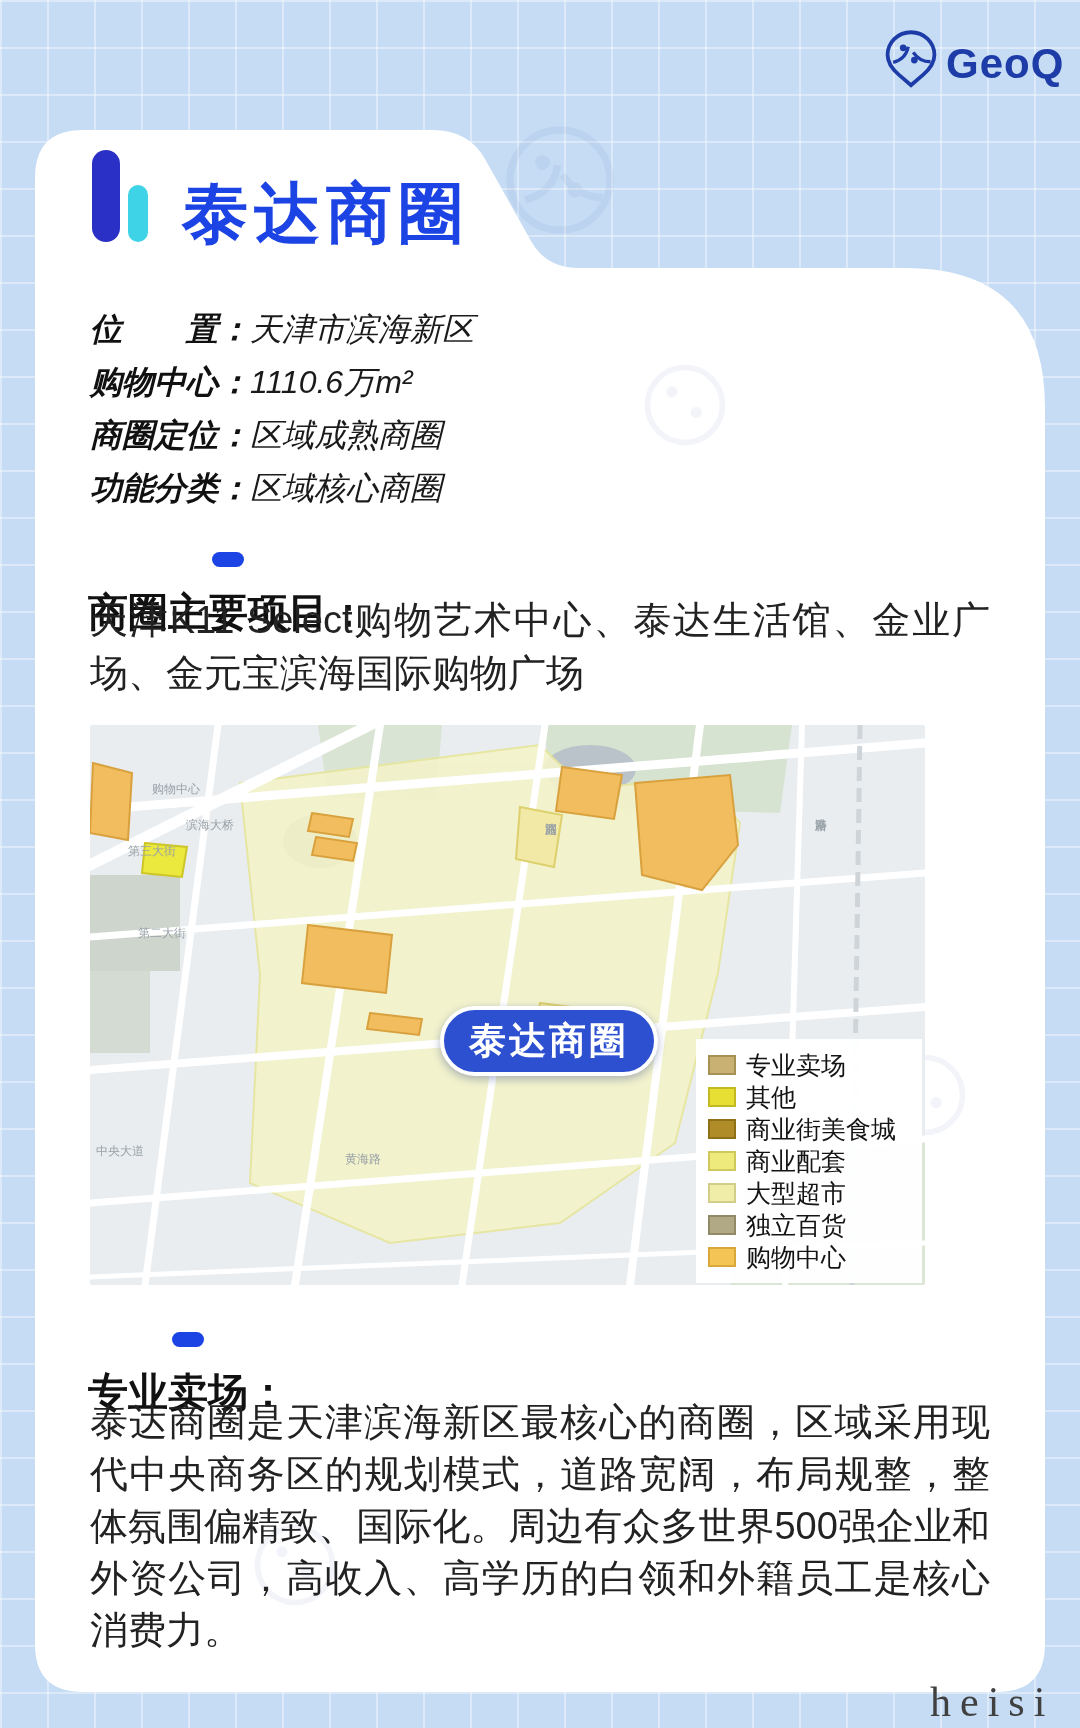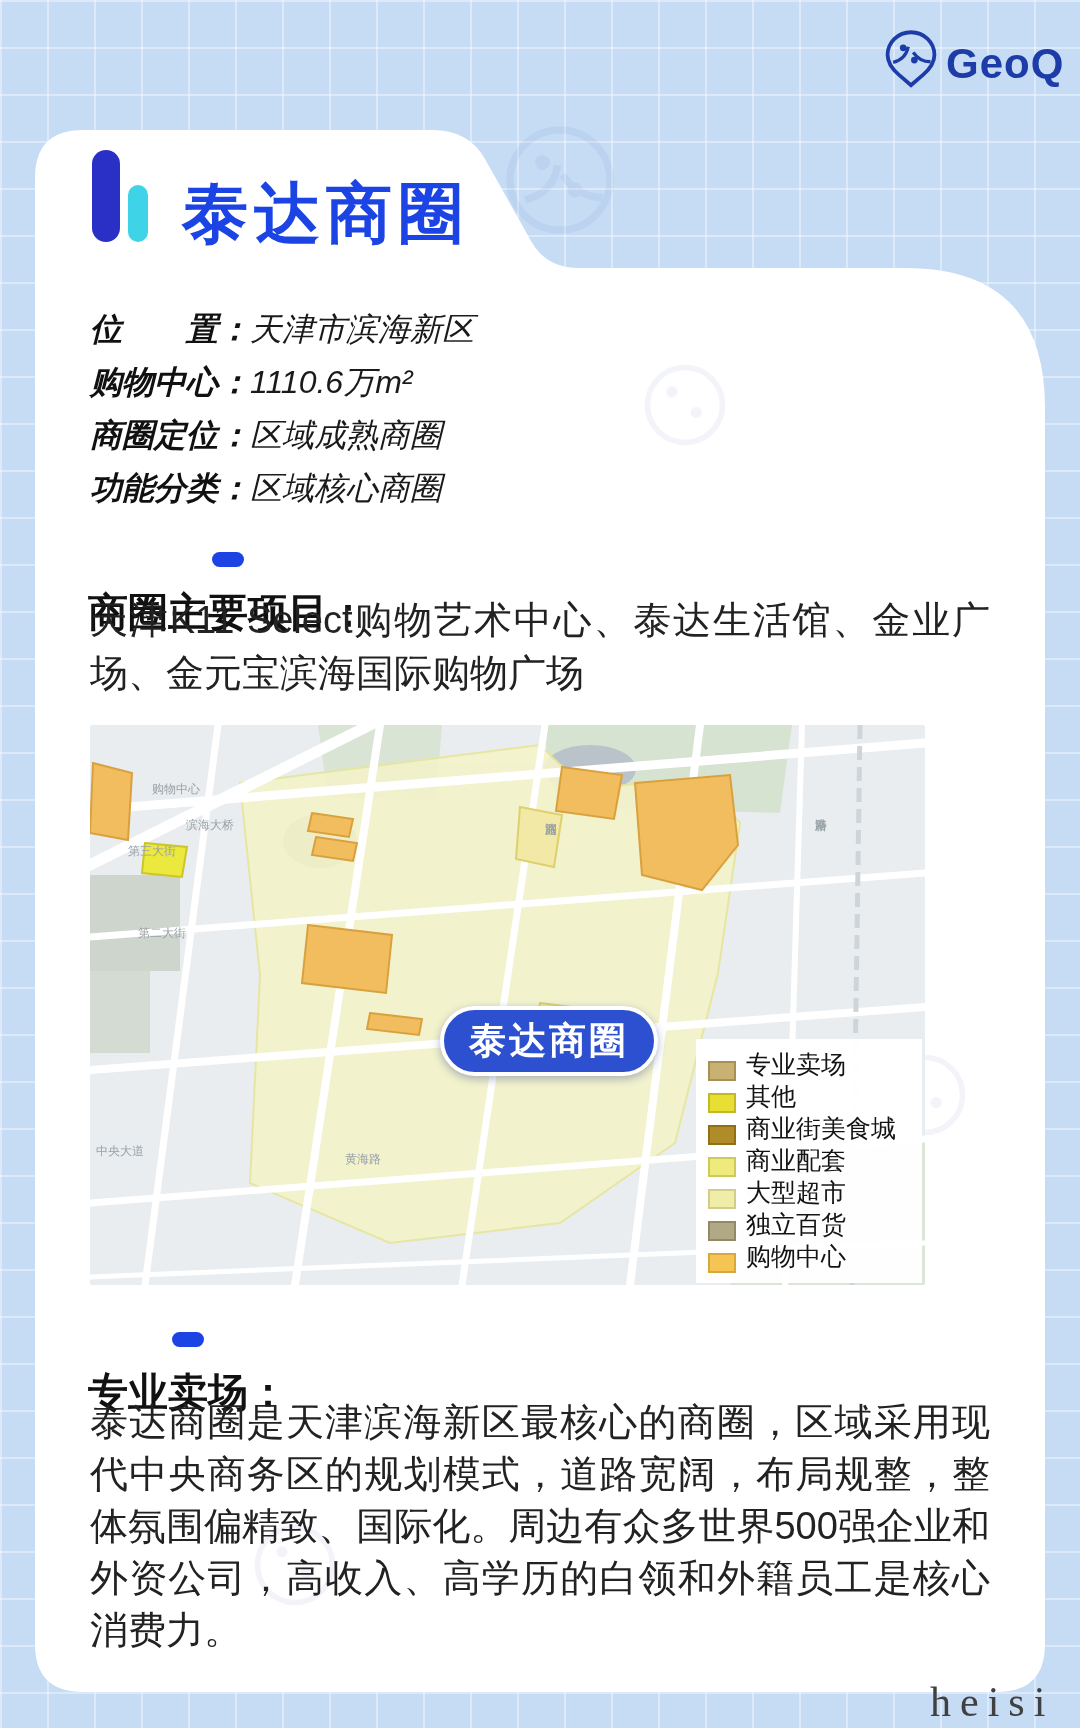--- a/index.html
+++ b/index.html
@@ -43,21 +43,21 @@
   
   #map{left:90px;top:725px;width:835px;height:560px;background:#e9edf0;overflow:hidden;border-radius:3px;}
   #map svg{position:absolute;left:0;top:0;}
   .map-road-label{position:absolute;font-size:12px;color:#98a1a7;white-space:nowrap;z-index:3;}
   .map-road-label.v{writing-mode:vertical-rl;}
   #map-badge{position:absolute;left:350px;top:281px;z-index:4;
     background:var(--badge-blue,#2c50d0);color:#fff;font-size:37px;font-weight:800;letter-spacing:3px;
     padding:6px 25px;border:4px solid #ffffff;border-radius:999px;box-shadow:0 3px 8px rgba(30,50,120,.35);}
   #legend{position:absolute;left:606px;top:314px;width:226px;z-index:4;
     background:rgba(255,255,255,.96);padding:10px 12px;box-sizing:border-box;}
-  .legend-row{display:flex;align-items:flex-end;gap:10px;height:32px;}
+  .legend-row{display:flex;align-items:center;gap:10px;height:32px;}
   .legend-swatch{width:28px;height:20px;border:2px solid #999;box-sizing:border-box;flex:0 0 auto;}
   .legend-label{font-size:25px;color:#141414;white-space:nowrap;}
   
   #heisi{left:930px;top:1678px;z-index:6;font-family:"Liberation Serif","DejaVu Serif",serif;
     font-size:42px;color:#404040;letter-spacing:9px;}
   .wm{position:absolute;opacity:.05;z-index:2;pointer-events:none;}
 </style>
 </head>
 <body>
 

